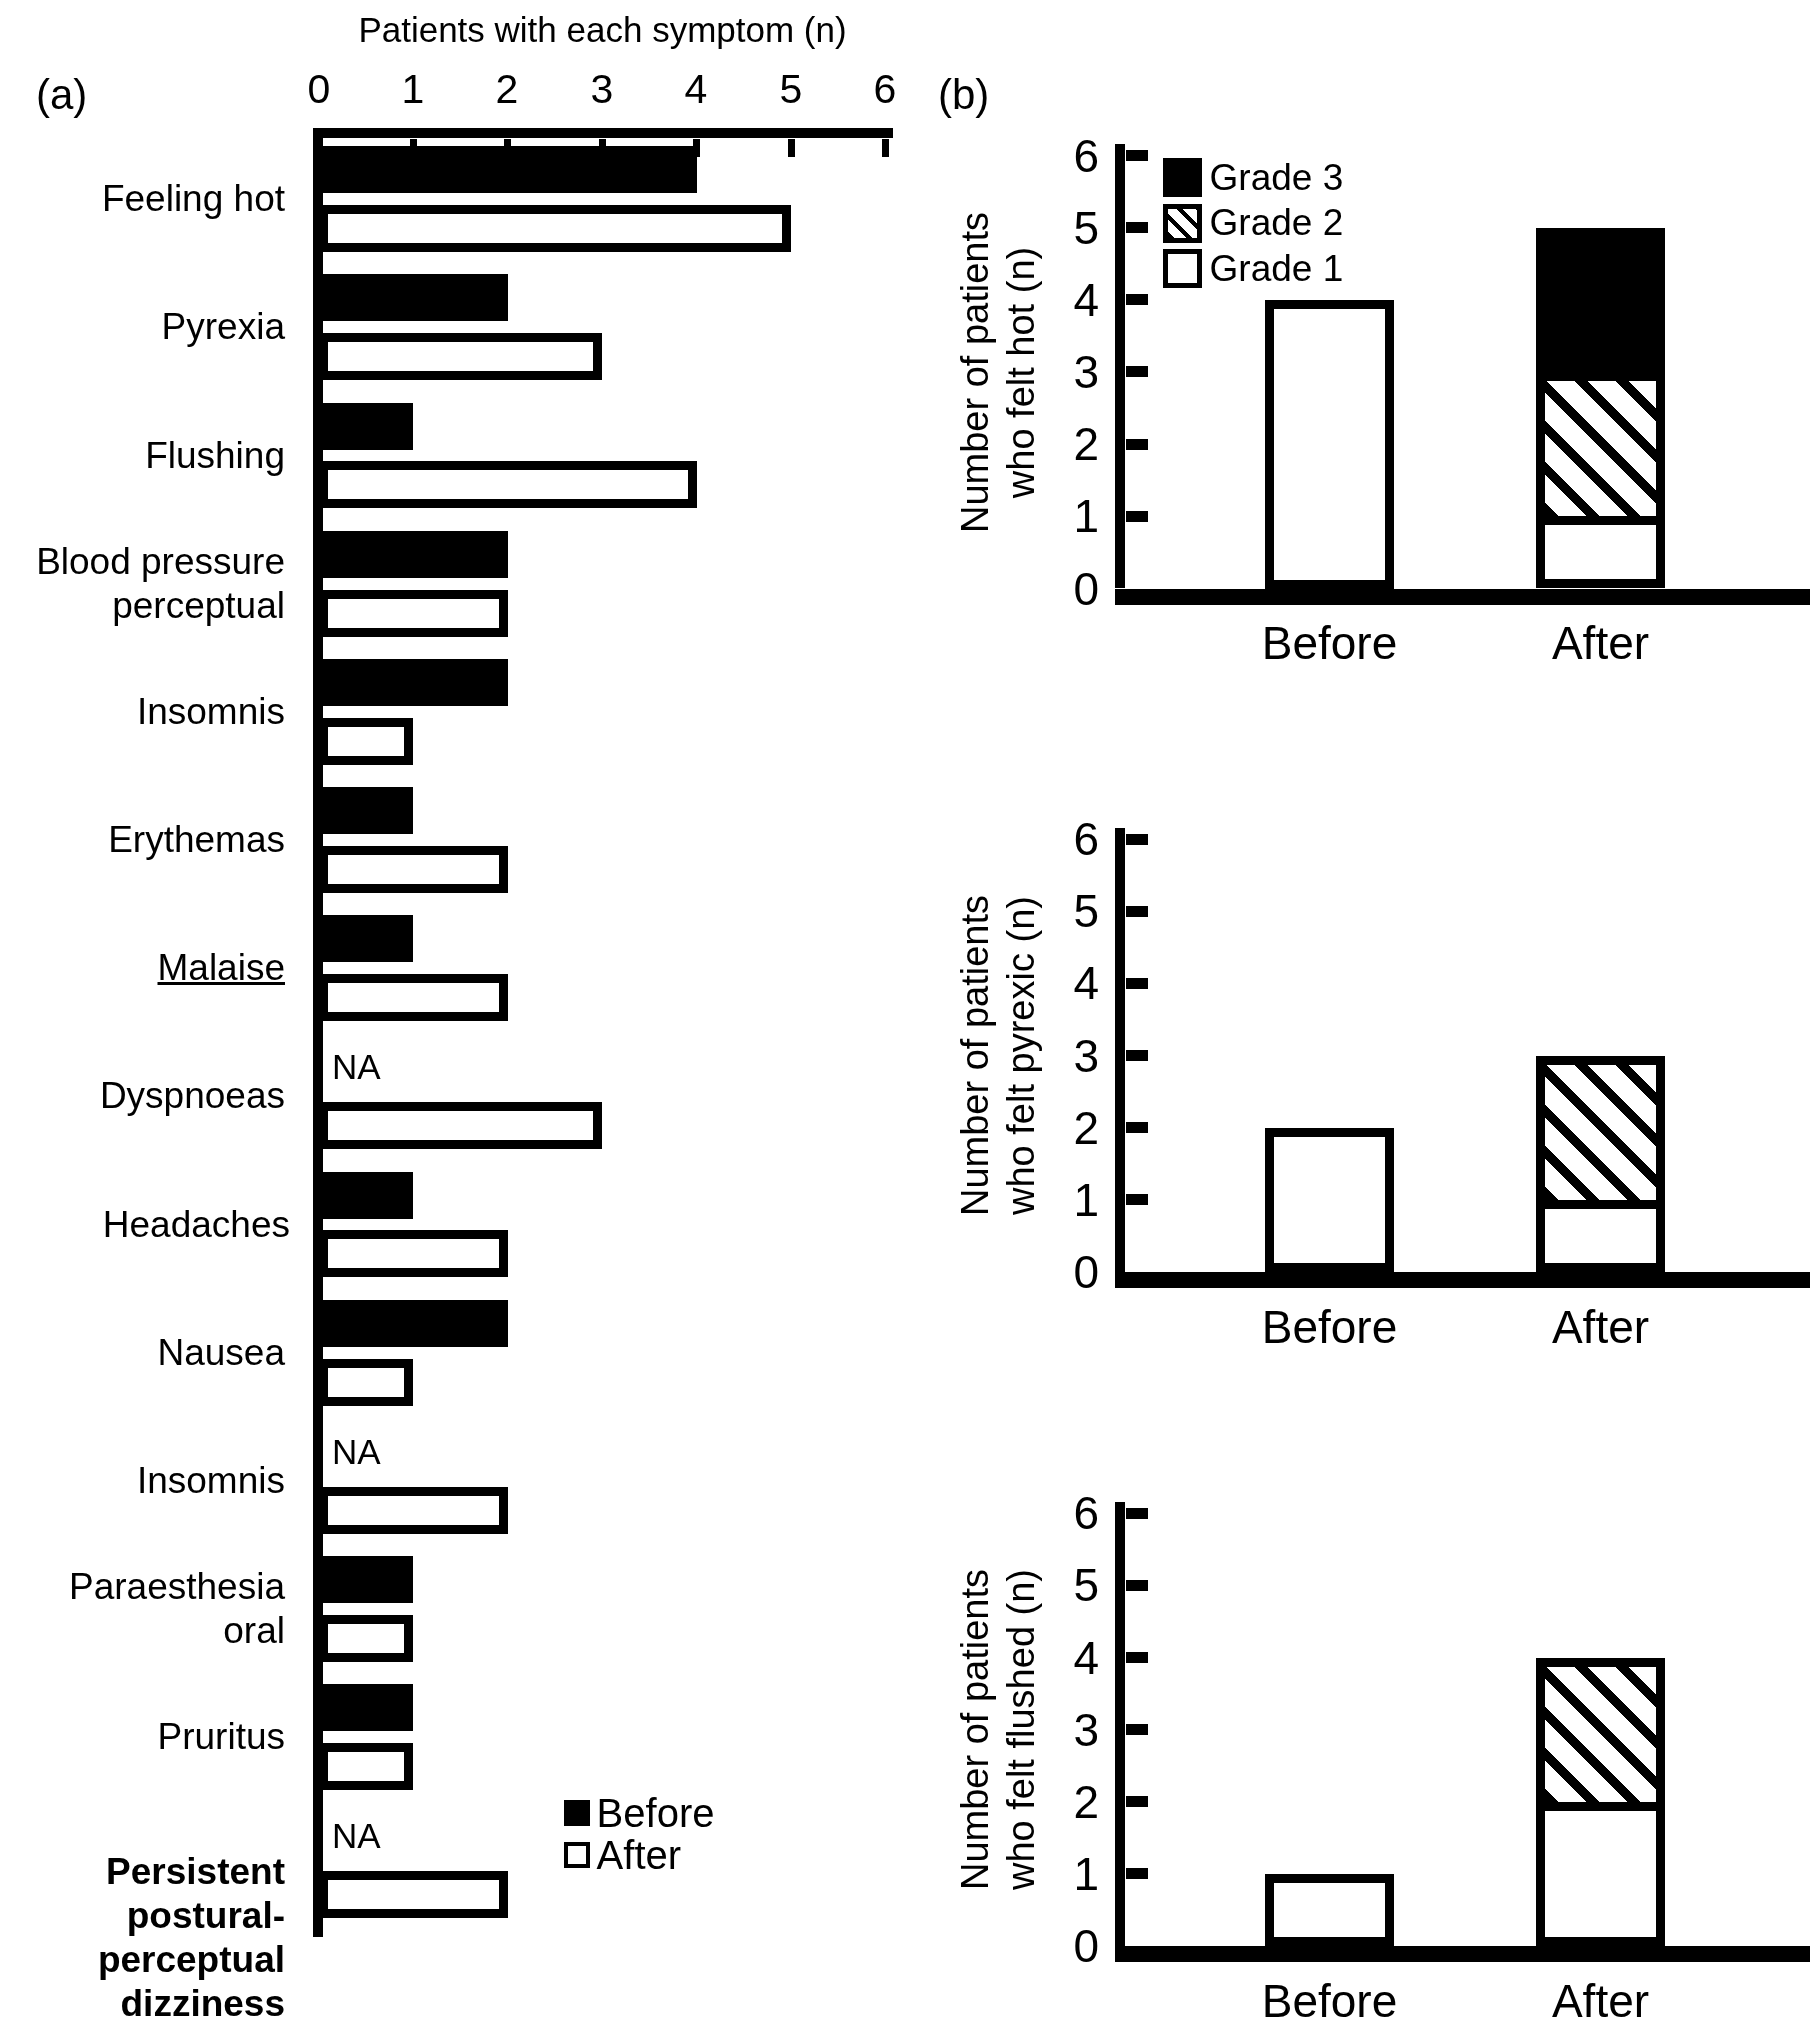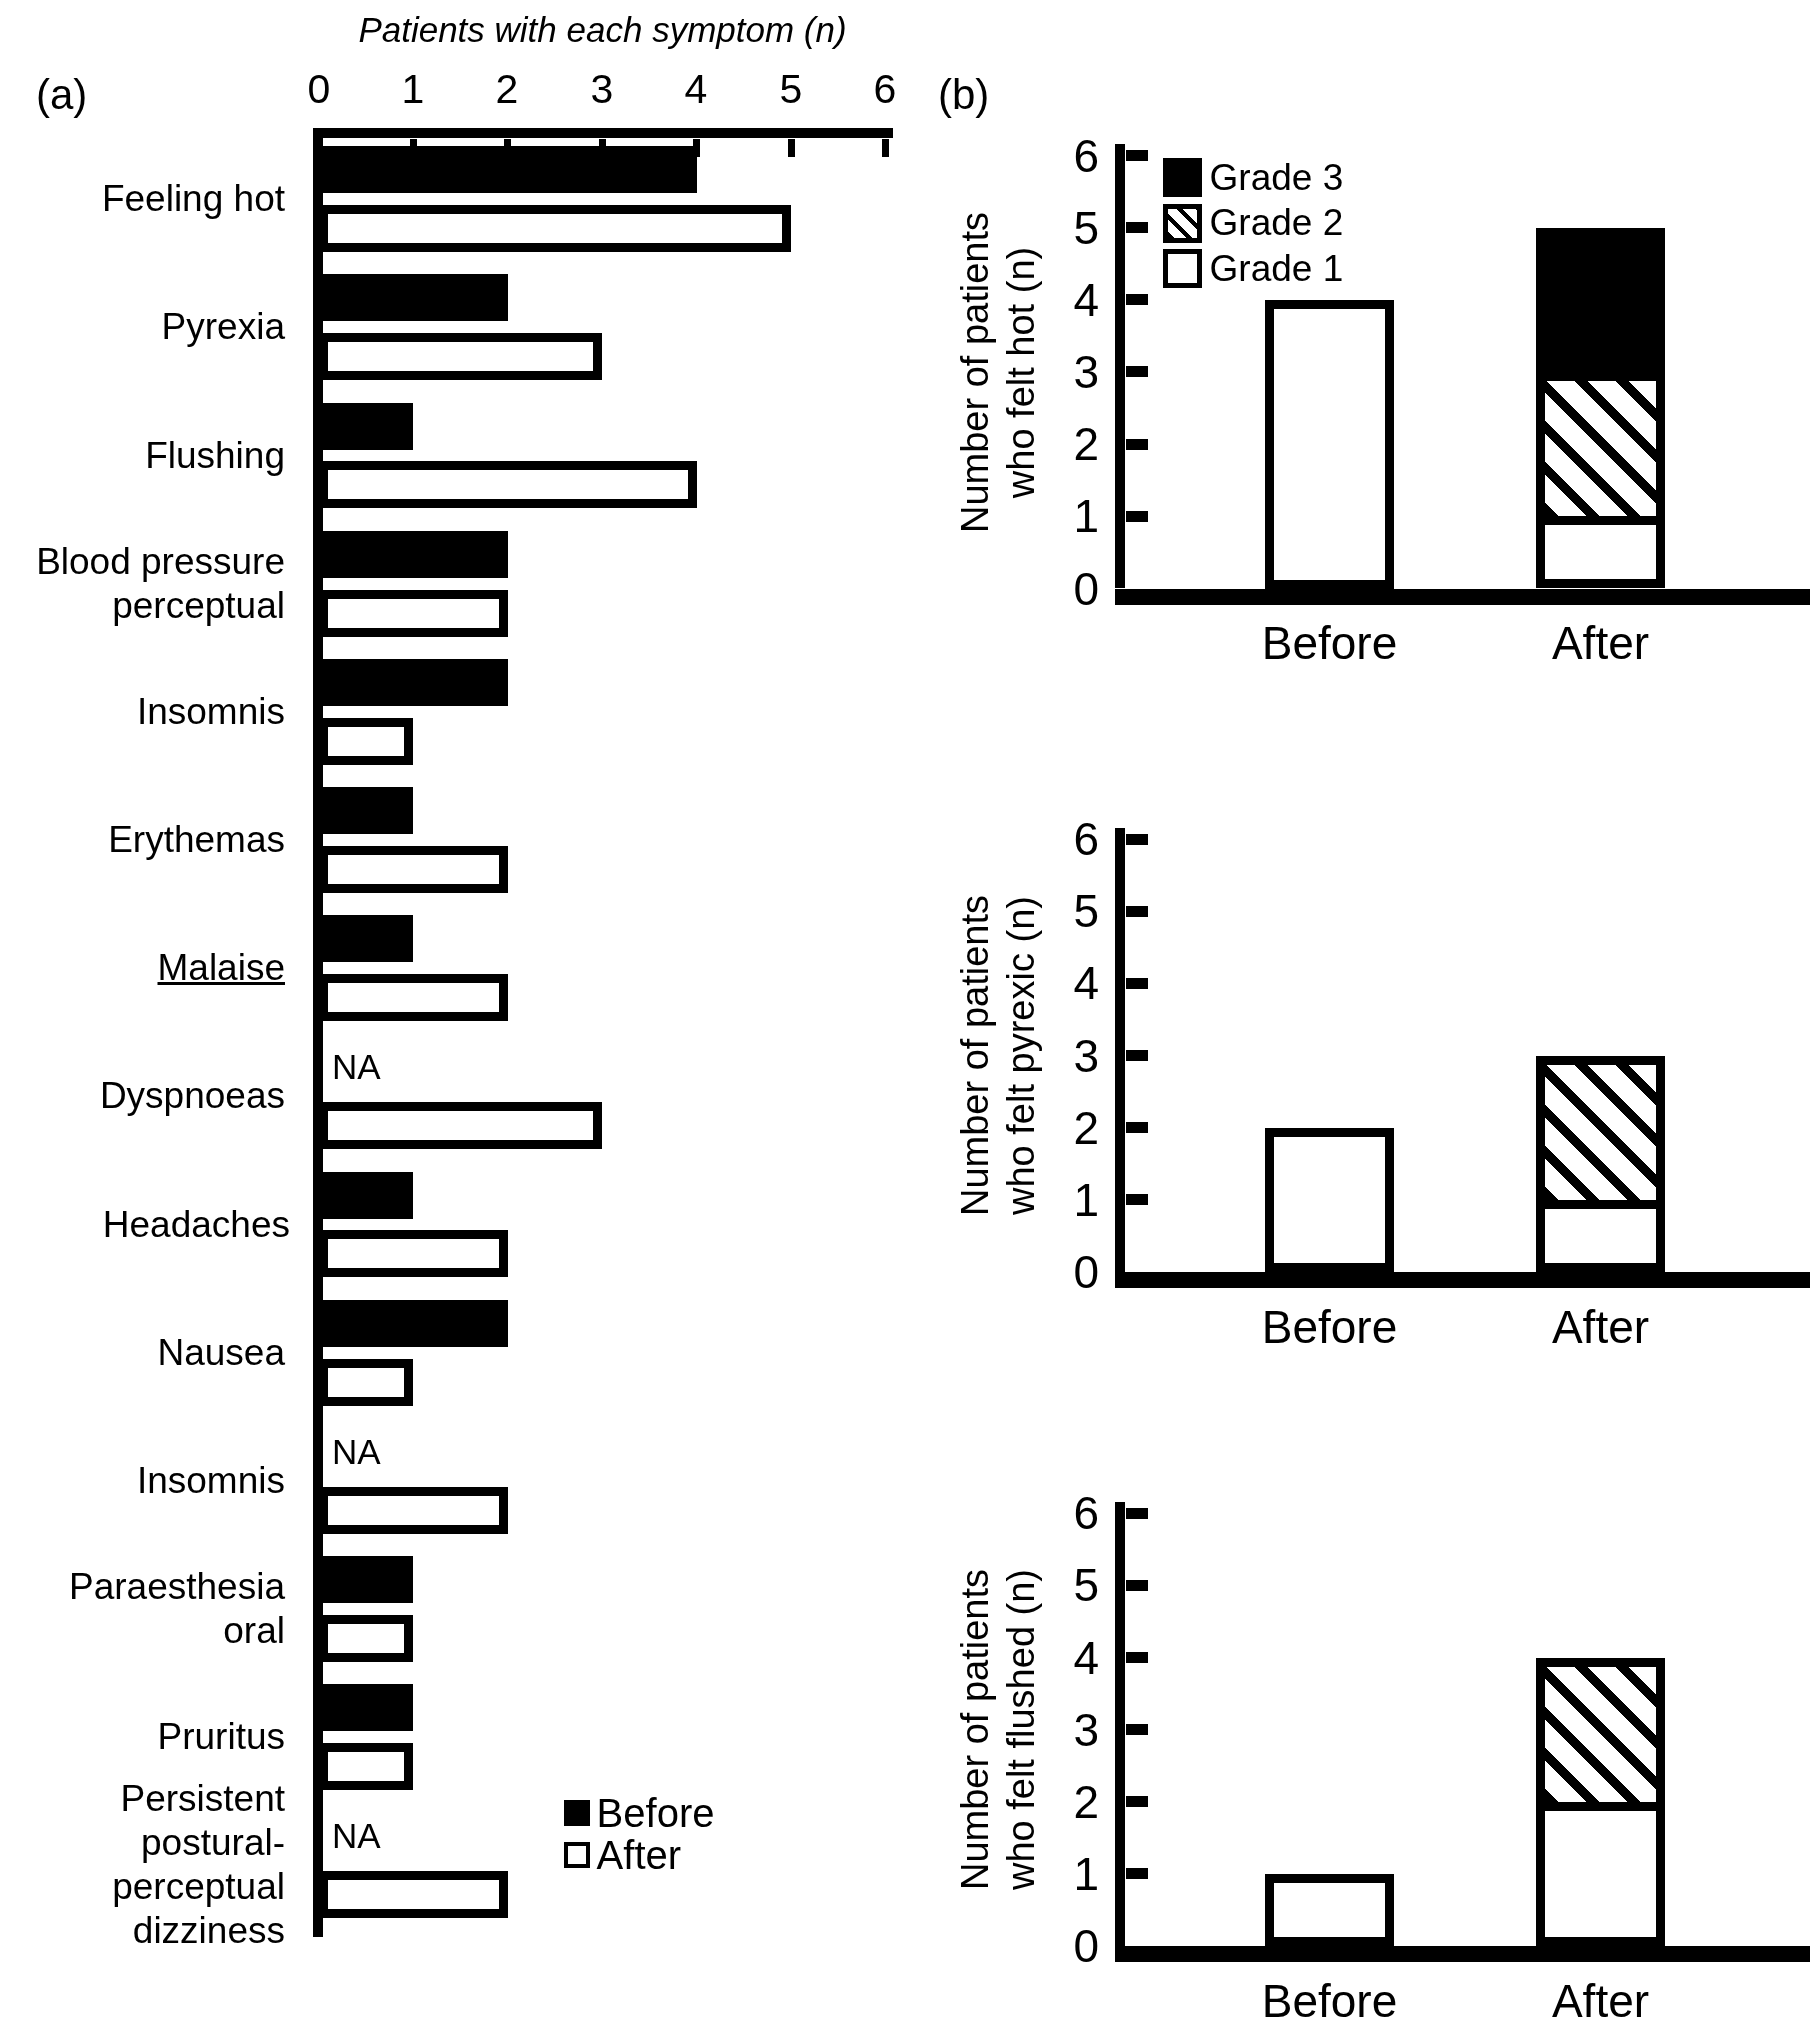--- a/index.html
+++ b/index.html
@@ -4,21 +4,21 @@
 <style>
   * { box-sizing: border-box; margin: 0; padding: 0; }
   html,body { background:#ffffff; }
   body { font-family: "Liberation Sans", sans-serif; color:#000; }
   #fig { position:relative; width:1815px; height:2025px; background:#fff; overflow:hidden; }
 
   .ptag { position:absolute; font-size:42px; }
   #tag-a { left:36px; top:71px; }
   #tag-b { left:938px; top:71px; }
 
-  #pa-title { position:absolute; left:313px; top:10.4px; width:579px; text-align:center; font-size:35px;font-style:italic; }
+  #pa-title { position:absolute; left:313px; top:10.4px; width:579px; text-align:center; font-size:35px; }
 
   .hline, .vline { position:absolute; background:#000; }
   #pa-axis-top { left:313px; top:128px; width:580px; height:10.4px; }
   #pa-axis-left { left:313px; top:128px; width:10.4px; height:1809px; }
 
   #legend-a { position:absolute; left:564px; top:1794px; }
   .la-row { display:flex; align-items:center; gap:6.6px; height:38px; margin-bottom:4.3px; }
   .la-text { font-size:40px; }
   .sw { display:inline-block; width:26px; height:26px; }
   .sw-black { background:#000; }
@@ -114,21 +114,21 @@
     <div style="position: absolute; left: 319px; top: 1359px; width: 94px; height: 47px; background: rgb(255, 255, 255); border: 9.5px solid rgb(0, 0, 0);"></div>
     <div style="position: absolute; left: 0px; top: 1429px; width: 285px; height: 104px; display: flex; align-items: center; justify-content: flex-end; text-align: right; font-size: 37px; line-height: 44px; white-space: pre-line;">Insomnis</div>
     <div style="position: absolute; left: 332px; top: 1428px; width: 104px; height: 47px; font-size: 35px; line-height: 47px;">NA</div>
     <div style="position: absolute; left: 319px; top: 1487px; width: 189px; height: 47px; background: rgb(255, 255, 255); border: 9.5px solid rgb(0, 0, 0);"></div>
     <div style="position: absolute; left: 0px; top: 1557px; width: 285px; height: 104px; display: flex; align-items: center; justify-content: flex-end; text-align: right; font-size: 37px; line-height: 44px; white-space: pre-line;">Paraesthesia oral</div>
     <div style="position: absolute; left: 319px; top: 1556px; width: 94px; height: 47px; background: rgb(0, 0, 0);"></div>
     <div style="position: absolute; left: 319px; top: 1615px; width: 94px; height: 47px; background: rgb(255, 255, 255); border: 9.5px solid rgb(0, 0, 0);"></div>
     <div style="position: absolute; left: 0px; top: 1685px; width: 285px; height: 104px; display: flex; align-items: center; justify-content: flex-end; text-align: right; font-size: 37px; line-height: 44px; white-space: pre-line;">Pruritus</div>
     <div style="position: absolute; left: 319px; top: 1684px; width: 94px; height: 47px; background: rgb(0, 0, 0);"></div>
     <div style="position: absolute; left: 319px; top: 1743px; width: 94px; height: 47px; background: rgb(255, 255, 255); border: 9.5px solid rgb(0, 0, 0);"></div>
-    <div style="position: absolute; left: 0px; top: 1813px; width: 285px; height: 104px; display: flex; align-items: center; justify-content: flex-end; text-align: right; font-size: 37px; line-height: 44px; white-space: pre-line;">Persistent postural-
+    <div style="position: absolute; left: 0px; top: 1886px; width: 285px; height: 104px; display: flex; align-items: center; justify-content: flex-end; text-align: right; font-size: 37px; line-height: 44px; white-space: pre-line; font-weight: bold;">Persistent postural-
 perceptual dizziness</div>
     <div style="position: absolute; left: 332px; top: 1812px; width: 104px; height: 47px; font-size: 35px; line-height: 47px;">NA</div>
     <div style="position: absolute; left: 319px; top: 1871px; width: 189px; height: 47px; background: rgb(255, 255, 255); border: 9.5px solid rgb(0, 0, 0);"></div>
     <div style="position: absolute; left: 1115px; top: 144px; width: 10.4px; height: 444px; background: rgb(0, 0, 0);"></div>
     <div style="position: absolute; left: 1115px; top: 589px; width: 695px; height: 16px; background: rgb(0, 0, 0);"></div>
     <div style="position: absolute; left: 1002px; top: 563px; width: 97px; height: 52px; text-align: right; font-size: 46px; line-height: 52px;">0</div>
     <div style="position: absolute; left: 1126px; top: 511px; width: 22px; height: 11.4px; background: rgb(0, 0, 0);"></div>
     <div style="position: absolute; left: 1002px; top: 490px; width: 97px; height: 52px; text-align: right; font-size: 46px; line-height: 52px;">1</div>
     <div style="position: absolute; left: 1126px; top: 439px; width: 22px; height: 11.4px; background: rgb(0, 0, 0);"></div>
     <div style="position: absolute; left: 1002px; top: 418px; width: 97px; height: 52px; text-align: right; font-size: 46px; line-height: 52px;">2</div>

